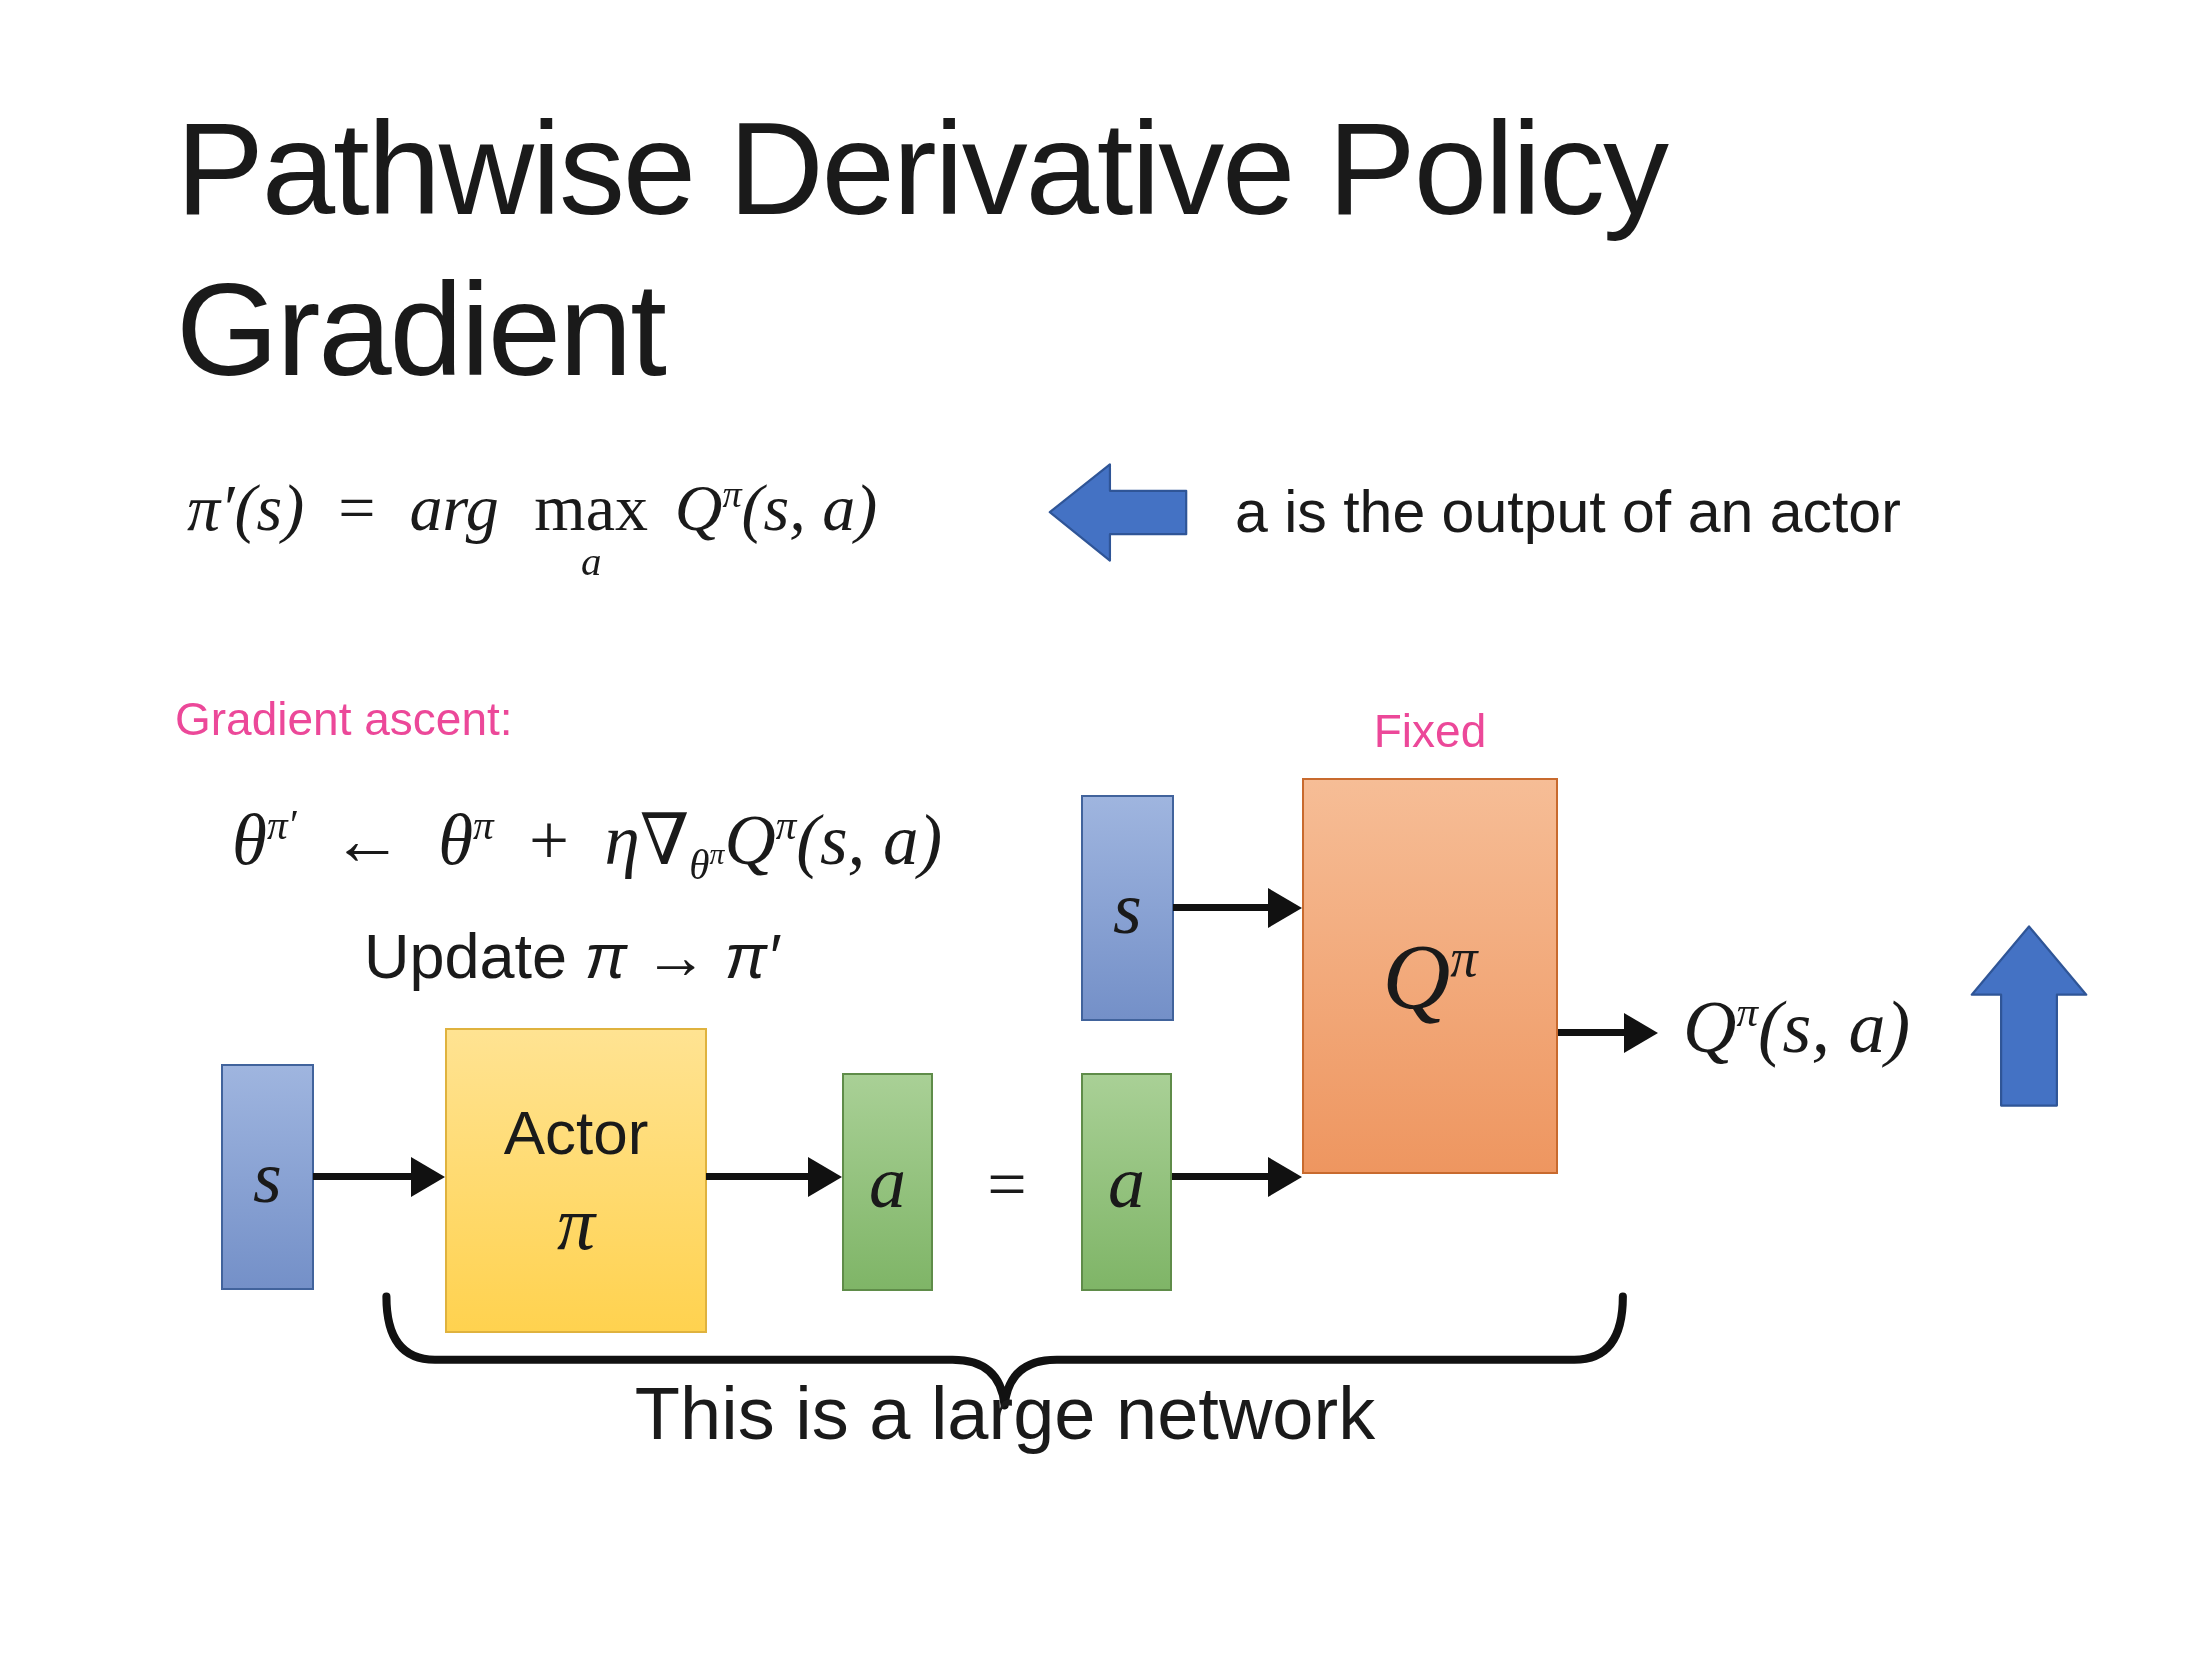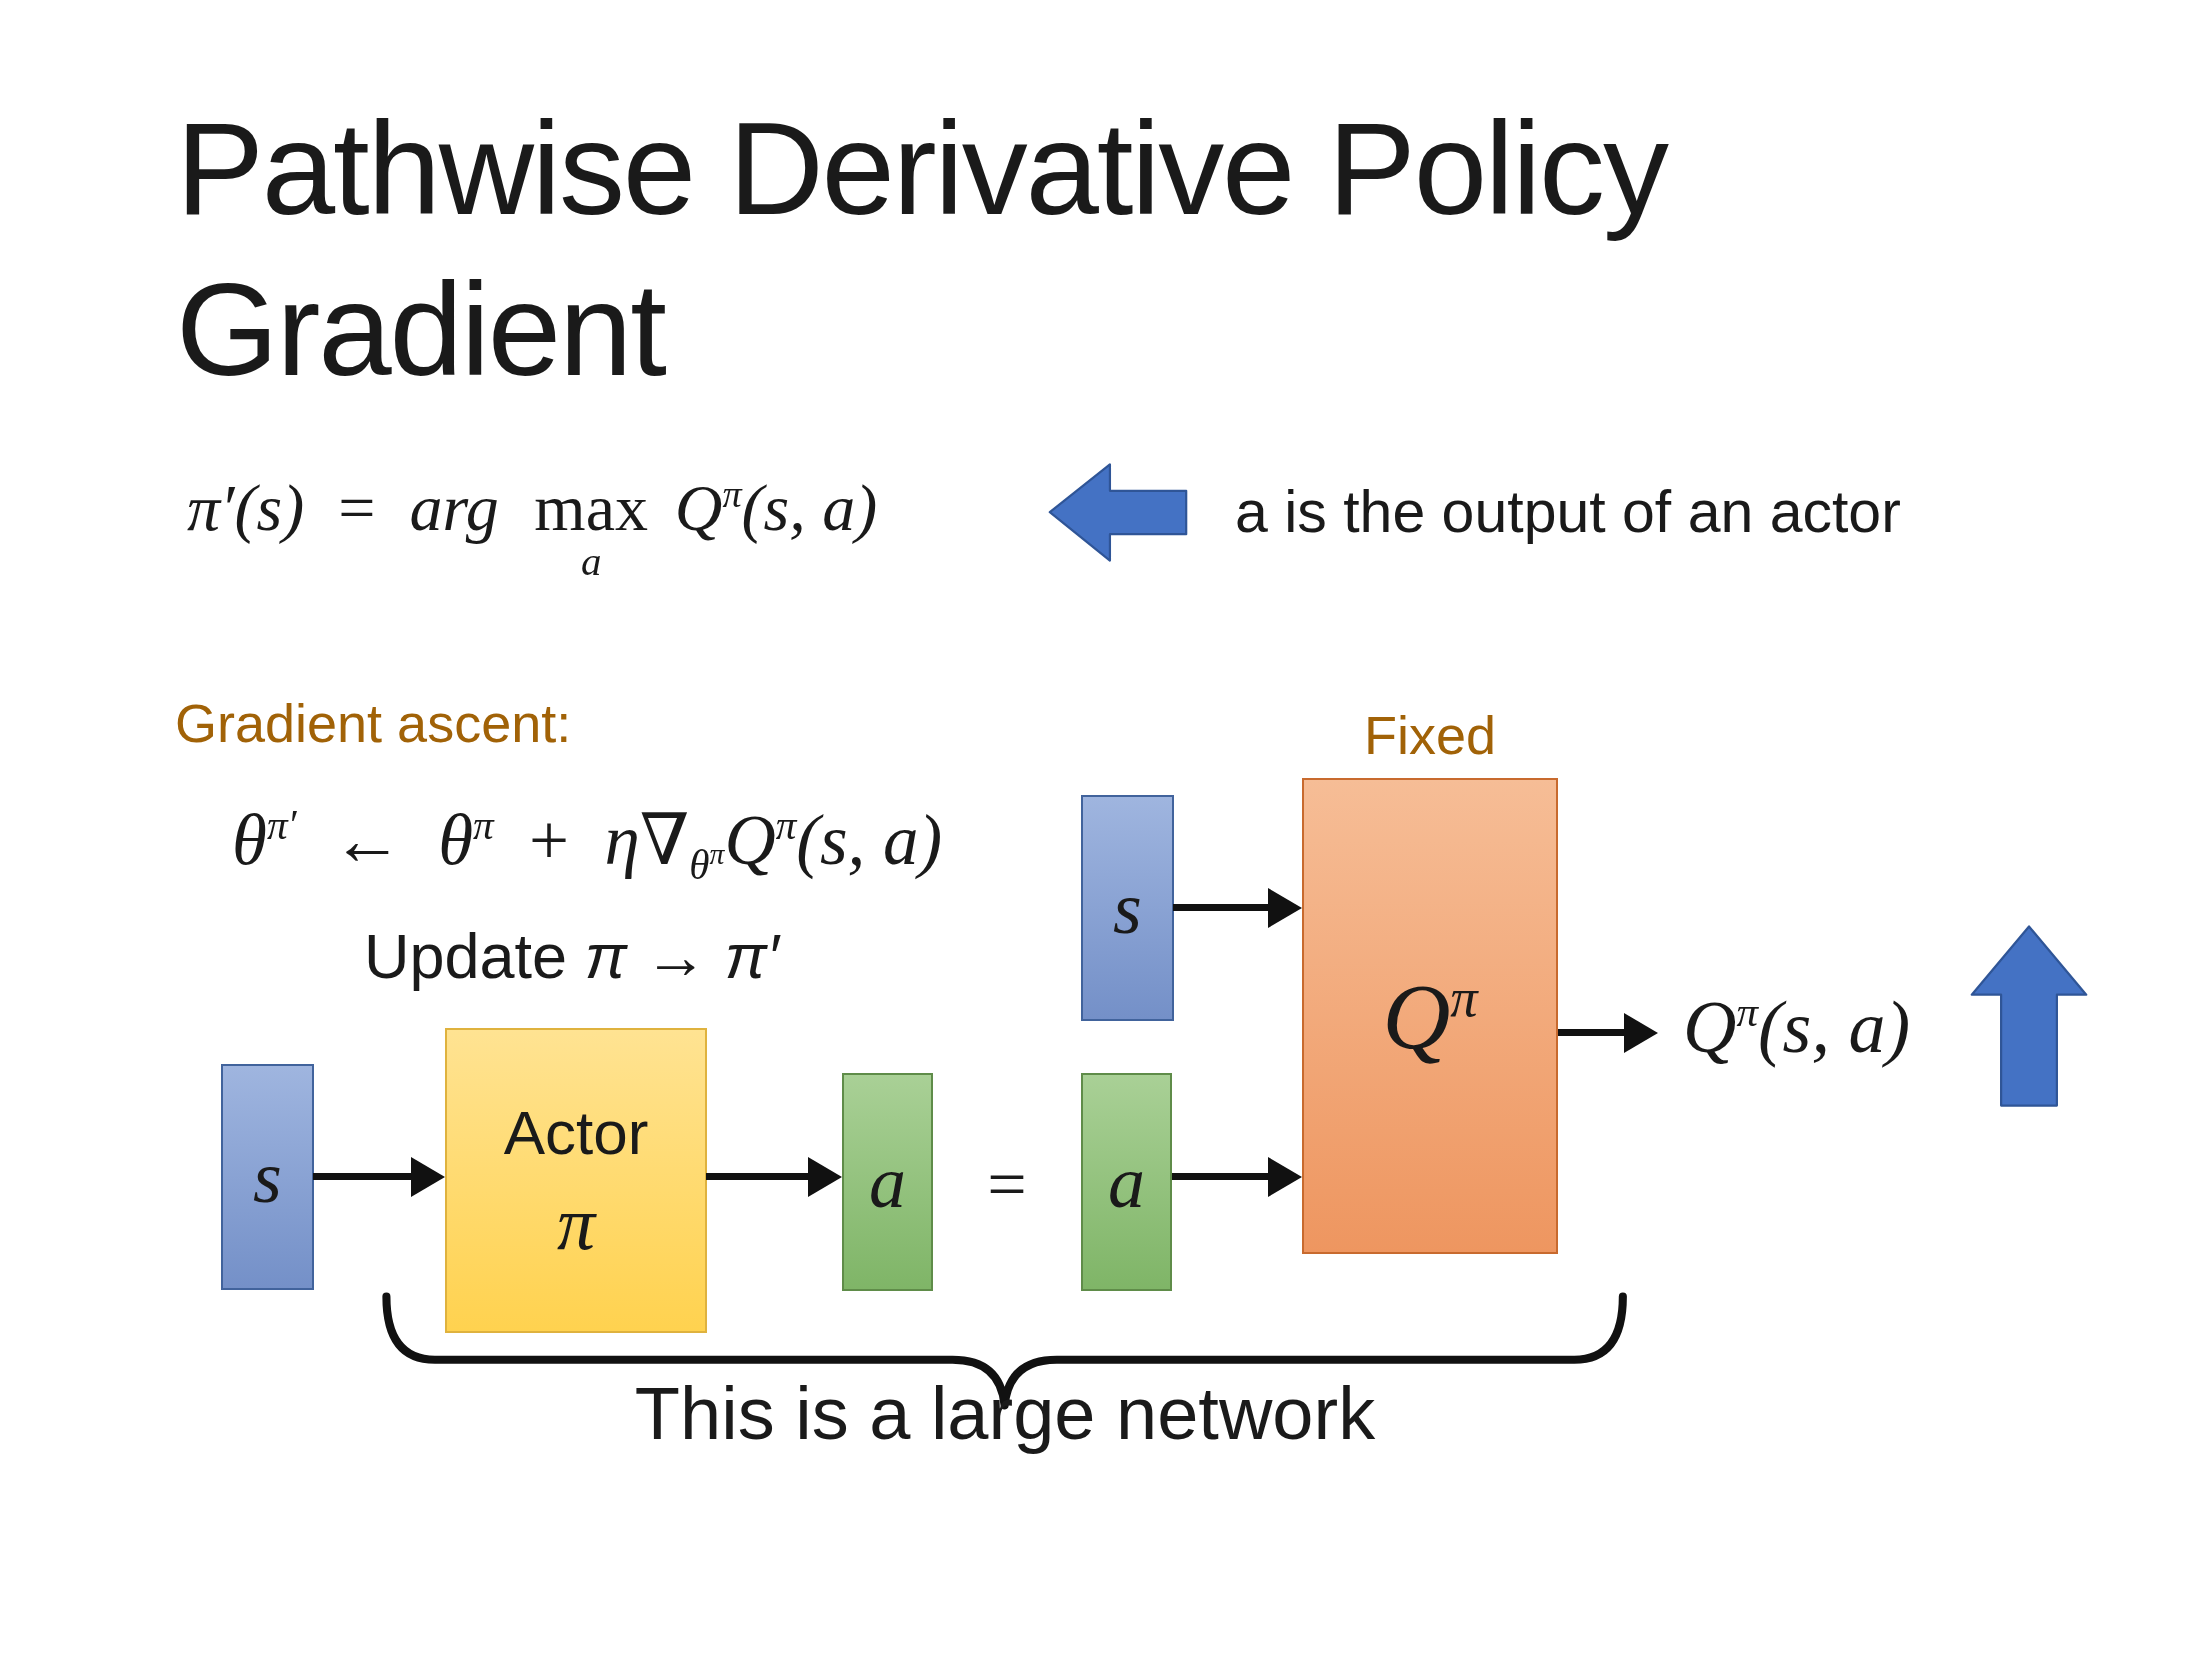--- a/index.html
+++ b/index.html
@@ -34,21 +34,21 @@
   .maxgroup { position: relative; display: inline-block; font-style: normal; margin-right: 10.3px; }
   .maxgroup .under {
     position: absolute; left: 50%; top: 90%;
     transform: translateX(-50%);
     font-size: 0.62em; font-style: italic;
   }
   .eq2 { left: 184px; top: 798px; font-size: 71px; white-space: nowrap; margin-left: 48px; }
 
   .annotation { left: 1235px; top: 478px; font-size: 59px; }
 
-  .red-label { color: #a16207; font-size: 54px; }
+  .red-label { color: #ec4899; font-size: 46px; }
   .gradient-ascent { left: 175px; top: 692px; }
   .fixed-label { left: 1302px; top: 704px; width: 256px; text-align: center; }
 
   .update-label { left: 364px; top: 920px; font-size: 63px; white-space: nowrap; }
   .update-label .mi { font-family: Liberation Sans, sans-serif; }
 
   
   .box {
     position: absolute;
     display: flex; align-items: center; justify-content: center;
@@ -61,21 +61,21 @@
   .box-yellow { background: linear-gradient(180deg, #FFE392, #FFD24F); border: 2.2px solid #DFB23E; }
   .box-orange { background: linear-gradient(180deg, #F6BD96, #EE9660); border: 2.2px solid #C86A2E; }
 
   .s1-box { left: 221px; top: 1064px; width: 93px; height: 226px; font-size: 74px; }
   .actor-box { left: 445px; top: 1028px; width: 262px; height: 305px; gap: 16px; }
   .actor-line1 { font-size: 62px; line-height: 1.15; }
   .actor-line2 { font-size: 76px; line-height: 1.05; }
   .a1-box { left: 842px; top: 1073px; width: 91px; height: 218px; font-size: 74px; }
   .a2-box { left: 1081px; top: 1073px; width: 91px; height: 218px; font-size: 74px; }
   .s2-box { left: 1081px; top: 795px; width: 93px; height: 226px; font-size: 74px; }
-  .q-box  { left: 1302px; top: 778px; width: 256px; height: 476px; font-size: 94px; }
+  .q-box  { left: 1302px; top: 778px; width: 256px; height: 396px; font-size: 94px; }
 
   .equals-sign { left: 963px; top: 1145px; width: 88px; text-align: center; font-size: 70px; }
 
   
   .arrow { position: absolute; height: 7.4px; background: #111; }
   .arrow::after {
     content: ""; position: absolute; left: 100%; top: 50%;
     transform: translateY(-50%);
     border-left: 34px solid #111;
     border-top: 20px solid transparent;

